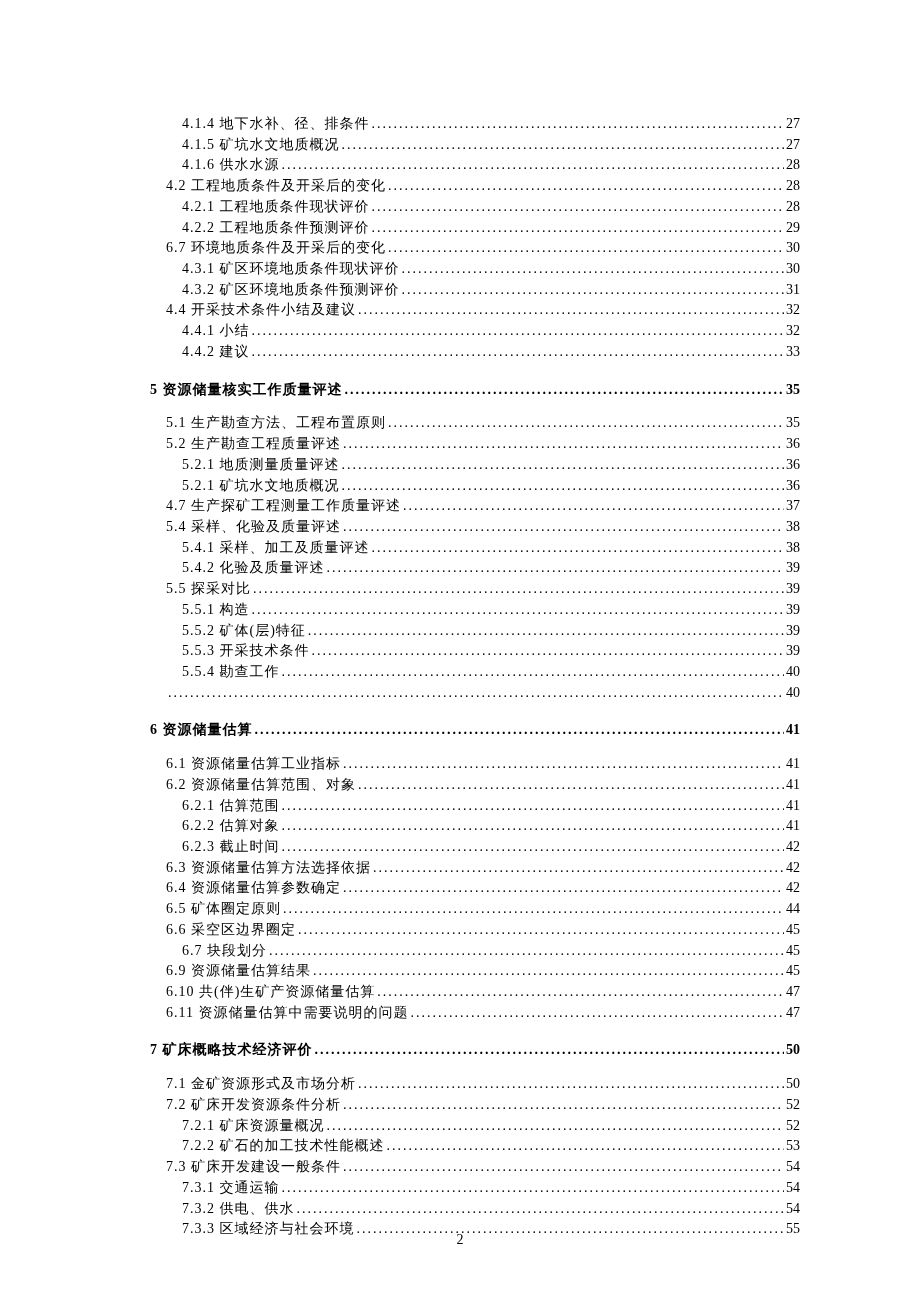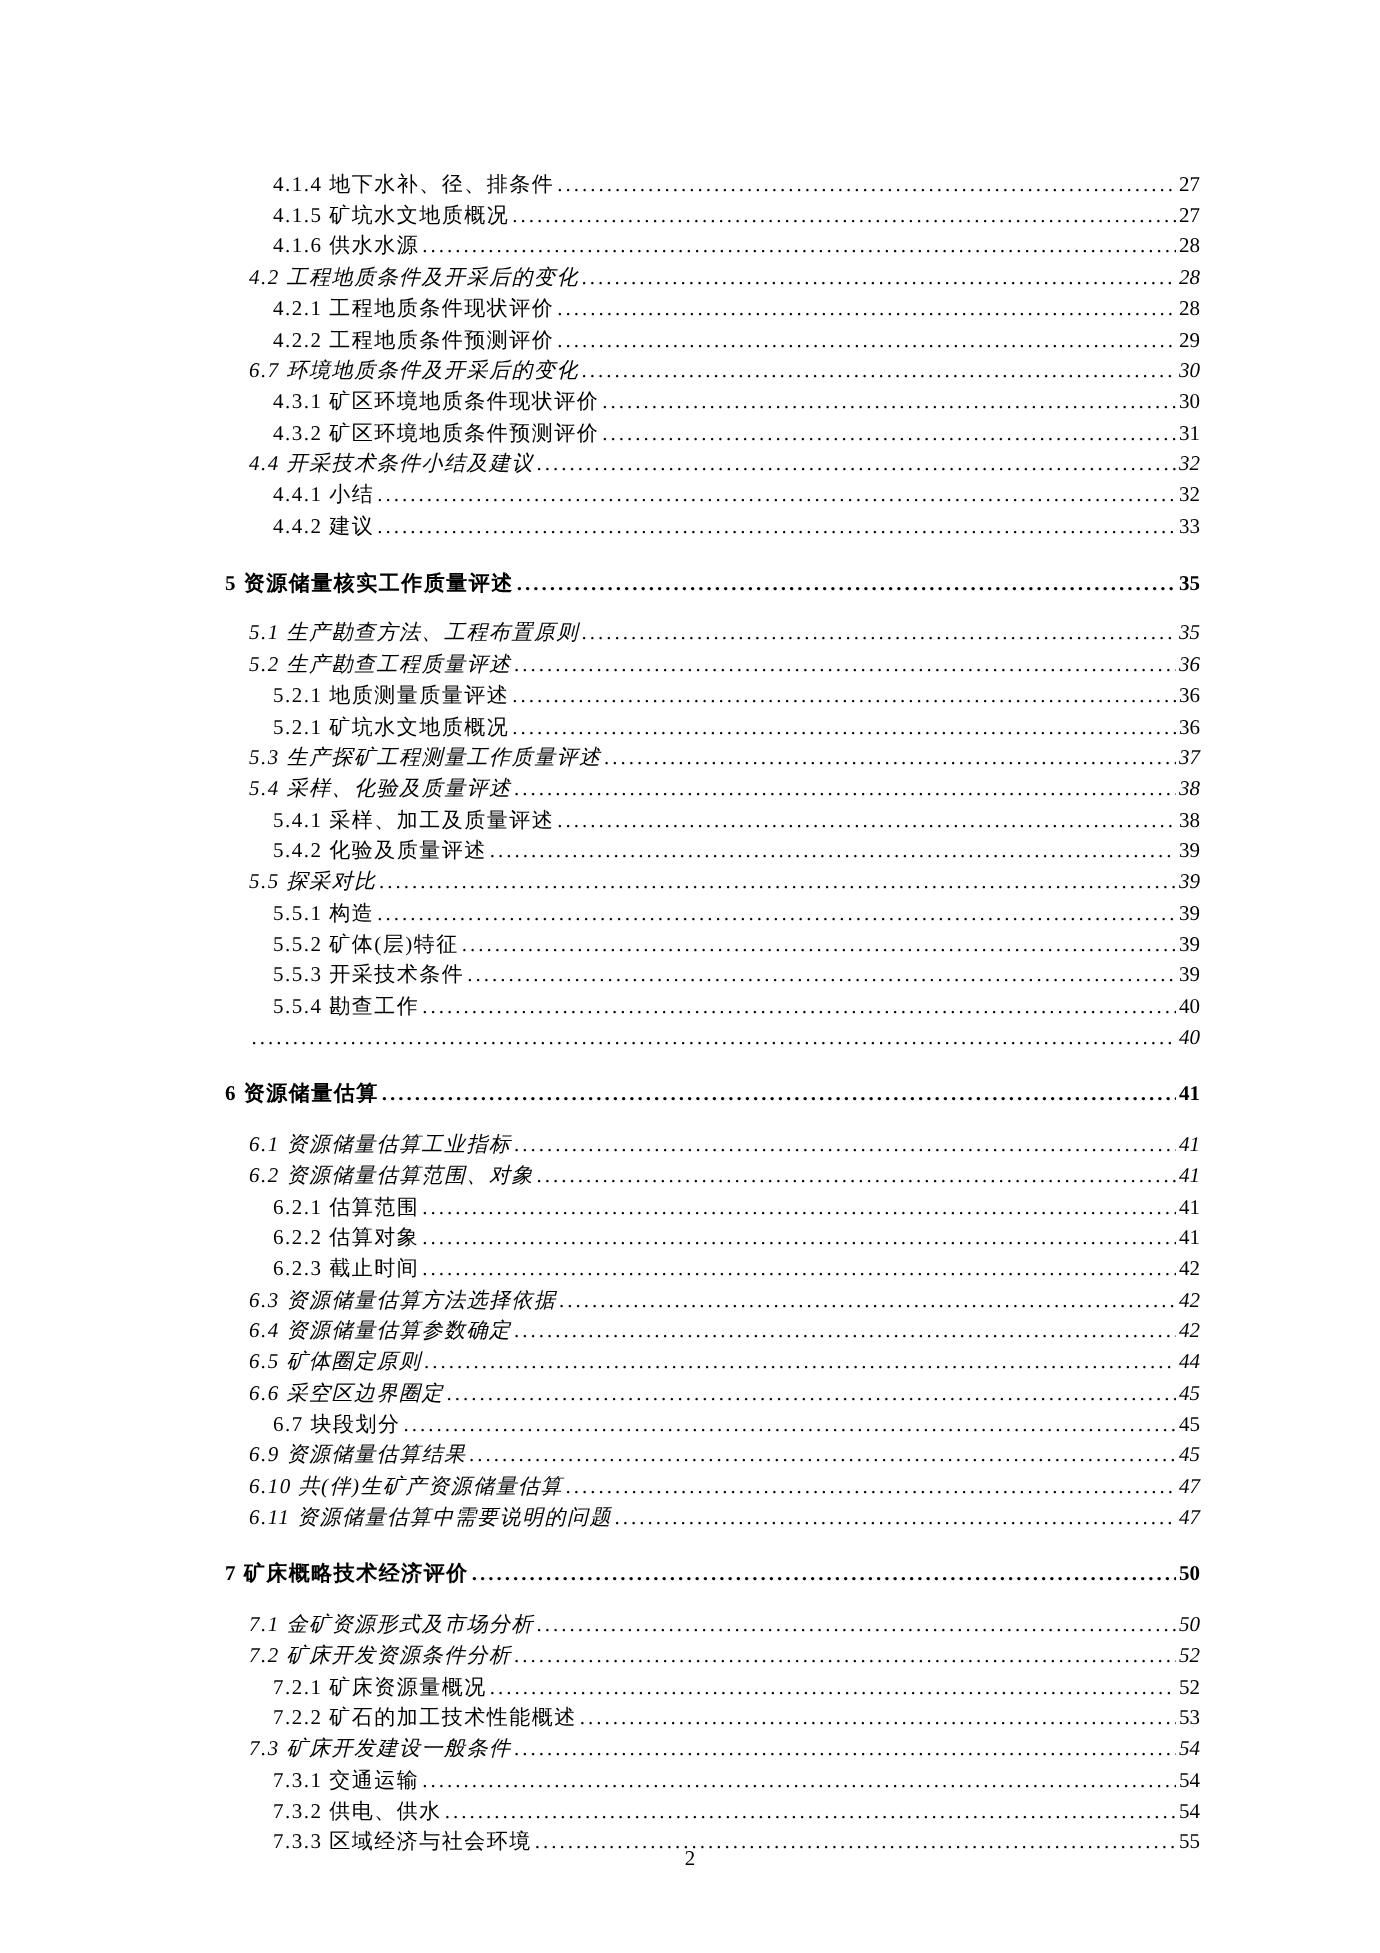--- a/index.html
+++ b/index.html
@@ -16,21 +16,21 @@
       padding: 114px 120px 60px 150px;
     }
     .toc-line {
       display: flex;
       align-items: center;
       white-space: nowrap;
       line-height: 1.48;
       margin-bottom: 0px;
     }
     .toc-line.l0 { padding-left: 0; }
-    .toc-line.l1 { padding-left: 16px; font-style: italic; }
+    .toc-line.l1 { padding-left: 16px; }
     .toc-line.l2 { padding-left: 32px; }
     .toc-line.section { margin-top: 17px; margin-bottom: 13px; font-weight: bold; }
     .toc-label {
       letter-spacing: 1px;
     }
     .toc-dots {
       flex: 1;
       overflow: hidden;
       letter-spacing: 2px;
       padding: 0 2px;
@@ -134,21 +134,21 @@
         <span class="toc-label">5.2.1 地质测量质量评述</span>
         <span class="toc-dots"></span>
         <span class="toc-page">36</span>
       </div>
       <div class="toc-line l2">
         <span class="toc-label">5.2.1 矿坑水文地质概况</span>
         <span class="toc-dots"></span>
         <span class="toc-page">36</span>
       </div>
       <div class="toc-line l1">
-        <span class="toc-label">5.3 生产探矿工程测量工作质量评述</span>
+        <span class="toc-label">4.7 生产探矿工程测量工作质量评述</span>
         <span class="toc-dots"></span>
         <span class="toc-page">37</span>
       </div>
       <div class="toc-line l1">
         <span class="toc-label">5.4 采样、化验及质量评述</span>
         <span class="toc-dots"></span>
         <span class="toc-page">38</span>
       </div>
       <div class="toc-line l2">
         <span class="toc-label">5.4.1 采样、加工及质量评述</span>

